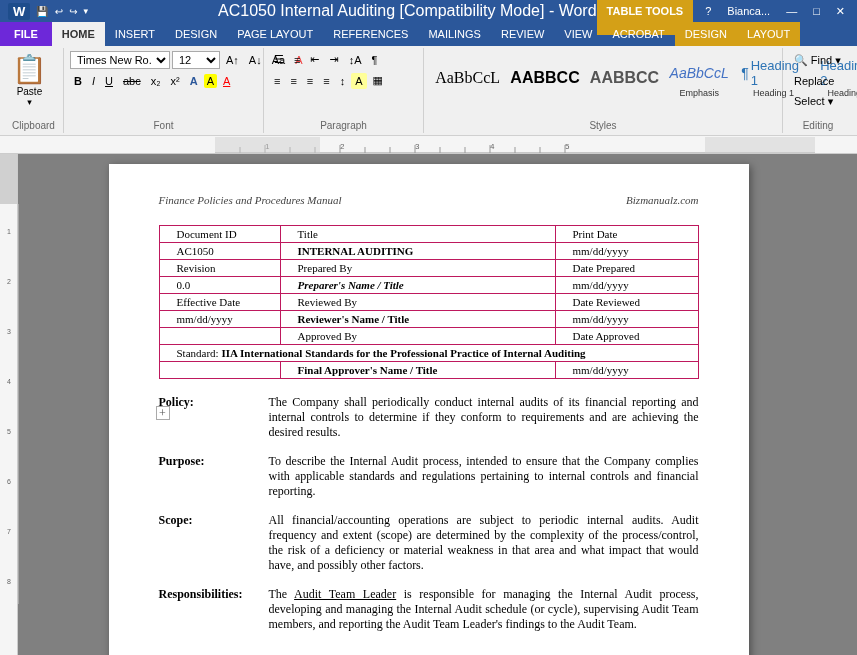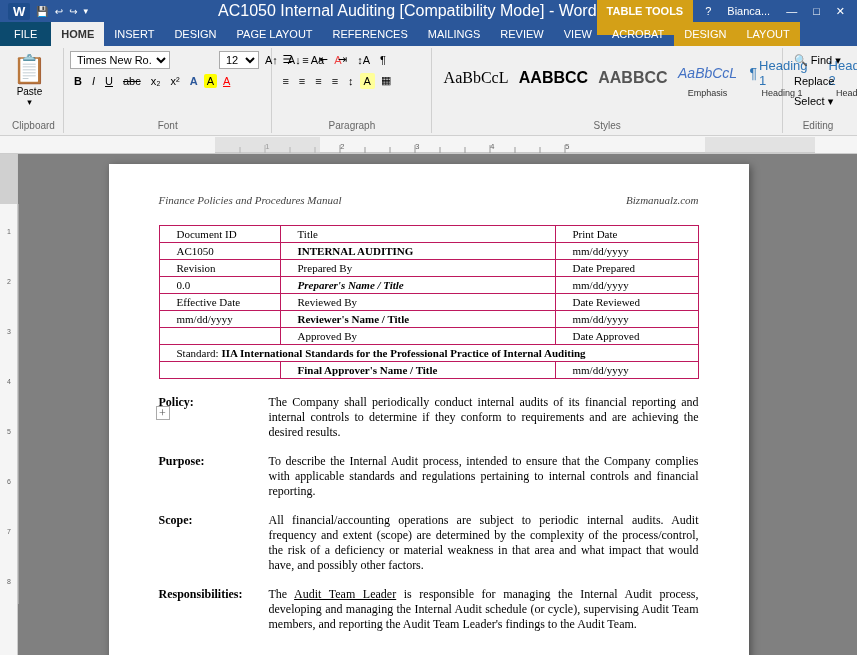--- a/index.html
+++ b/index.html
@@ -47,23 +47,23 @@
       background: transparent;
       border: none;
       height: 100%;
     }
     .ribbon-tab.active {
       background: #f0f0f0;
       color: #333;
       font-weight: bold;
     }
     .ribbon-tab.file-tab {
-      background: #0c4a6e;
+      background: #6d28d9;
       color: white;
-      font-weight: normal;
+      font-weight: bold;
       padding: 3px 14px;
     }
     .ribbon-tab.design-tab {
       background: #d4a017;
       color: white;
     }
     .ribbon-tab.layout-tab {
       background: #d4a017;
       color: white;
     }
@@ -124,22 +124,21 @@
       border: 1px solid #aaa;
       background: white;
       width: 100px;
       cursor: pointer;
     }
     .font-size-select {
       font-size: 11px;
       padding: 1px 2px;
       border: 1px solid #aaa;
       background: white;
-      width: 40px;
-      margin-left: 47px;
+      width: 48px;
     }
     .font-btn {
       background: transparent;
       border: 1px solid transparent;
       cursor: pointer;
       padding: 1px 3px;
       font-size: 11px;
       border-radius: 2px;
     }
     .font-btn.bold { font-weight: bold; }

